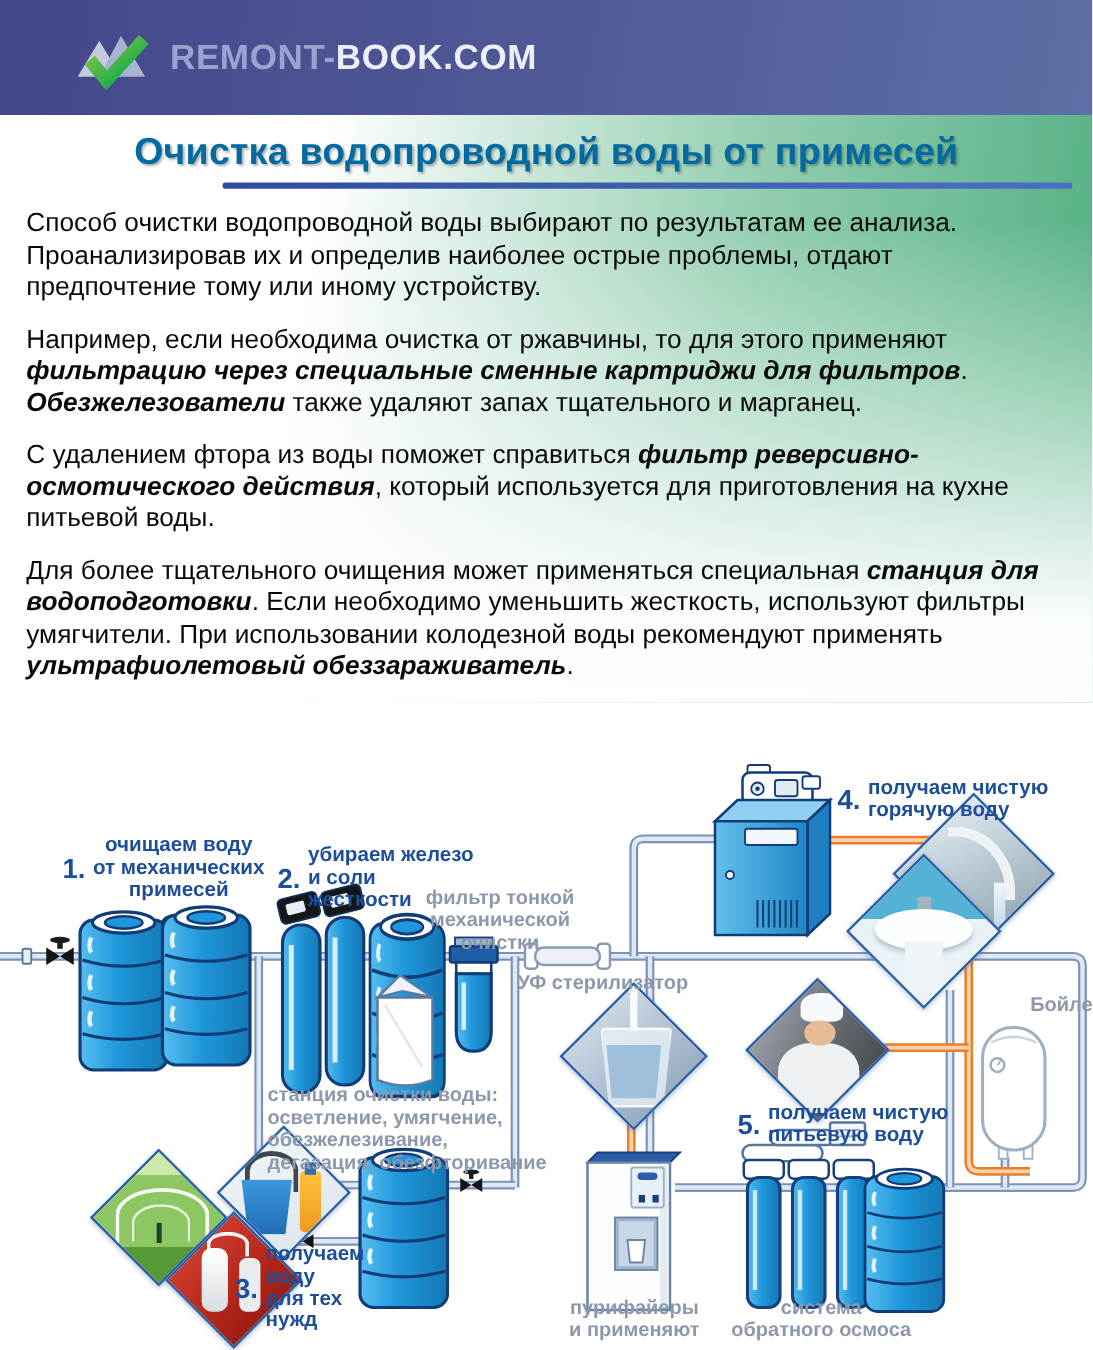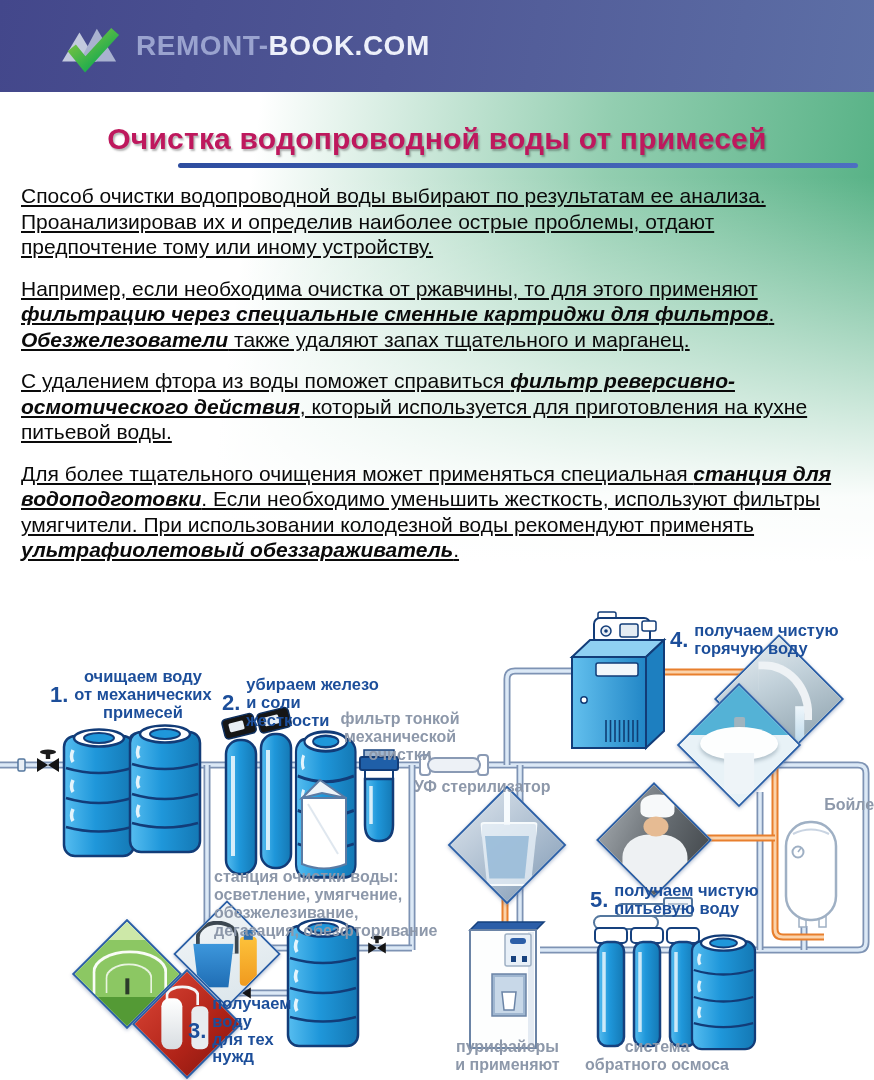--- a/index.html
+++ b/index.html
@@ -15,25 +15,25 @@
   .brand .b2{color:#edf0fa;}
   .tagline{font-size:19px;font-style:italic;color:#eef1f8;text-align:right;
            line-height:1.5;white-space:pre-line;}
   
   .green-wash{position:absolute;top:92px;left:0;width:874px;height:470px;z-index:0;
     background:
       linear-gradient(to bottom,rgba(255,255,255,0) 0%,rgba(255,255,255,0) 18%,rgba(255,255,255,.97) 86%,#fff 100%),
       linear-gradient(97deg,rgba(255,255,255,0) 28%,rgba(116,192,154,.78) 66%,#4fae80 100%);}
   main{position:relative;z-index:1;}
   
-  .title{margin:0;padding-top:30px;font-size:30px;font-weight:bold;text-align:center;color:#be185d;
+  .title{margin:0;padding-top:13px;font-size:30px;font-weight:bold;text-align:center;color:#0369a1;
          letter-spacing:.2px;text-shadow:1.5px 1.5px 2px rgba(40,40,40,.35);}
   .title-rule{height:5px;border-radius:3px;margin:7px 16px 15px 178px;
               background:linear-gradient(to right,#2e4d9f,#4d6fc2);}
-  .para{margin:0 0 16px;padding:0 21px;font-size:21px;line-height:1.215;color:#0a0a0a;text-decoration:underline;}
+  .para{margin:0 0 16px;padding:0 21px;font-size:21px;line-height:1.215;color:#0a0a0a;}
   .seg-b{font-weight:bold;font-style:italic;}
   
   .diagram{position:absolute;left:0;top:600px;width:874px;height:480px;z-index:2;}
   .dsvg{position:absolute;left:0;top:0;}
   .pb{fill:none;stroke:#7e93b4;stroke-width:7;}
   .pbi{fill:none;stroke:#dce9f6;stroke-width:3.5;}
   .po{fill:none;stroke:#e87f2d;stroke-width:7;}
   .poi{fill:none;stroke:#fbd3ab;stroke-width:3;}
   .step{position:absolute;display:flex;align-items:center;gap:6px;color:#1c4e9a;z-index:6;}
   .step-num{font-size:22px;font-weight:bold;}

